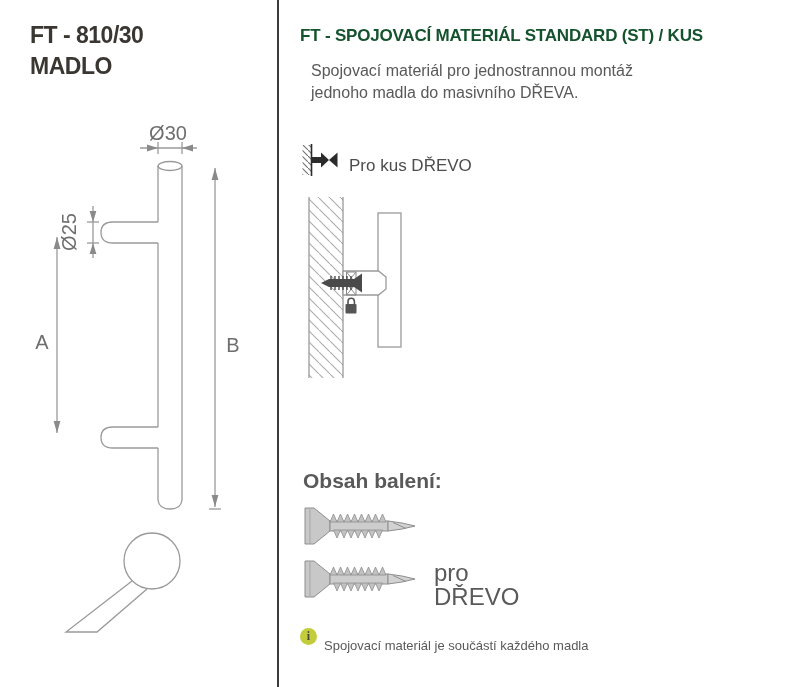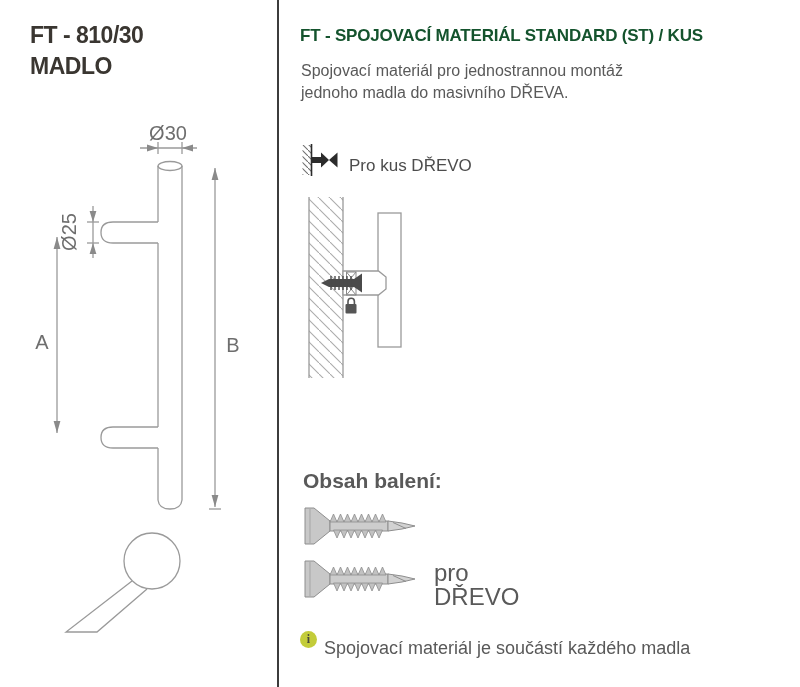--- a/index.html
+++ b/index.html
@@ -9,33 +9,33 @@
   
   .left-title{position:absolute;left:30px;top:20px;color:#3a3631;font-weight:bold;
               font-size:23px;line-height:31px;letter-spacing:-0.5px;}
   .drawing-svg{position:absolute;left:0;top:100px;}
   .dimtext{fill:#6e6e6e;font-family:"Liberation Sans",sans-serif;font-size:20px;}
   .dline{stroke:#9a9a9a;stroke-width:1.3;fill:none;}
   .darrow{fill:#8a8a8a;stroke:none;}
   
   .r-title{position:absolute;left:300px;top:26px;width:480px;color:#14532d;font-weight:bold;
            font-size:17px;letter-spacing:-0.2px;}
-  .r-desc{position:absolute;left:301px;top:60px;color:#595959;font-size:16px;line-height:22px;}
+  .r-desc{position:absolute;left:311px;top:60px;color:#595959;font-size:16px;line-height:22px;}
   .usage-row{position:absolute;left:302px;top:144px;display:flex;align-items:flex-end;gap:9px;}
   .usage-label{color:#4d4d4d;font-size:17px;}
   .mount-svg{position:absolute;left:300px;top:192px;}
   .pkg-heading{position:absolute;left:303px;top:469px;color:#595959;font-size:21px;font-weight:bold;}
   .screw1{position:absolute;left:303px;top:505px;}
   .screw2{position:absolute;left:303px;top:558px;}
   .screw-type{position:absolute;left:434px;top:561px;color:#595959;font-size:24px;line-height:24px;}
   .note-row{position:absolute;left:300px;top:619px;display:flex;align-items:center;gap:7px;}
   .info-badge{width:17px;height:17px;border-radius:50%;background:#c3cc3a;color:#4a4a3a;
               display:flex;align-items:center;justify-content:center;
               font-size:12px;font-weight:bold;font-family:"Liberation Serif",serif;}
-  .note-text{color:#595959;font-size:18px;margin-top:19px;}
+  .note-text{color:#595959;font-size:13px;margin-top:19px;}
 </style>
 </head>
 <body>
 
 <div class="page">
 
   <div class="left-title">
     <div>FT - 810/30</div>
     <div>MADLO</div>
   </div>

